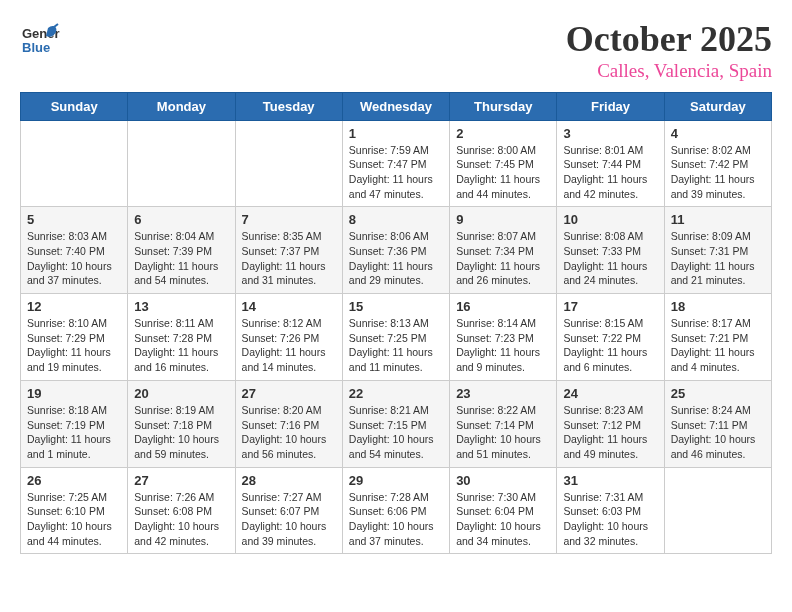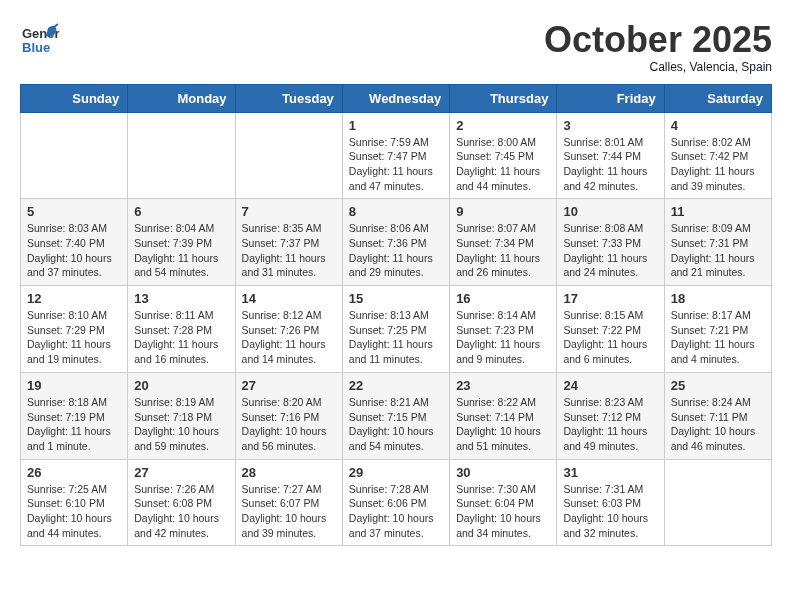--- a/index.html
+++ b/index.html
@@ -15,40 +15,41 @@
       justify-content: space-between;
       align-items: flex-start;
       margin-bottom: 10px;
     }
     .logo {
       display: flex;
       align-items: center;
     }
     .title-block {
       text-align: right;
+      font-family: Liberation Serif, serif;
     }
     .month-title {
       font-size: 36px;
       font-weight: bold;
       color: #333;
       line-height: 1.1;
     }
     .location {
-      font-size: 12px;
-      color: #0f172a;
+      font-size: 19px;
+      color: #ec4899;
     }
     .calendar {
       width: 100%;
       border-collapse: collapse;
       border: 1px solid #ccc;
     }
     .calendar th {
       background-color: #2b6cb0;
       color: #fff;
-      text-align: right;
+      text-align: center;
       padding: 6px 8px;
       font-size: 13px;
       border: 1px solid #1a5a9a;
     }
     .calendar td {
       vertical-align: top;
       padding: 5px 6px;
       border: 1px solid #ccc;
       width: calc(100% / 7);
       min-height: 80px;

